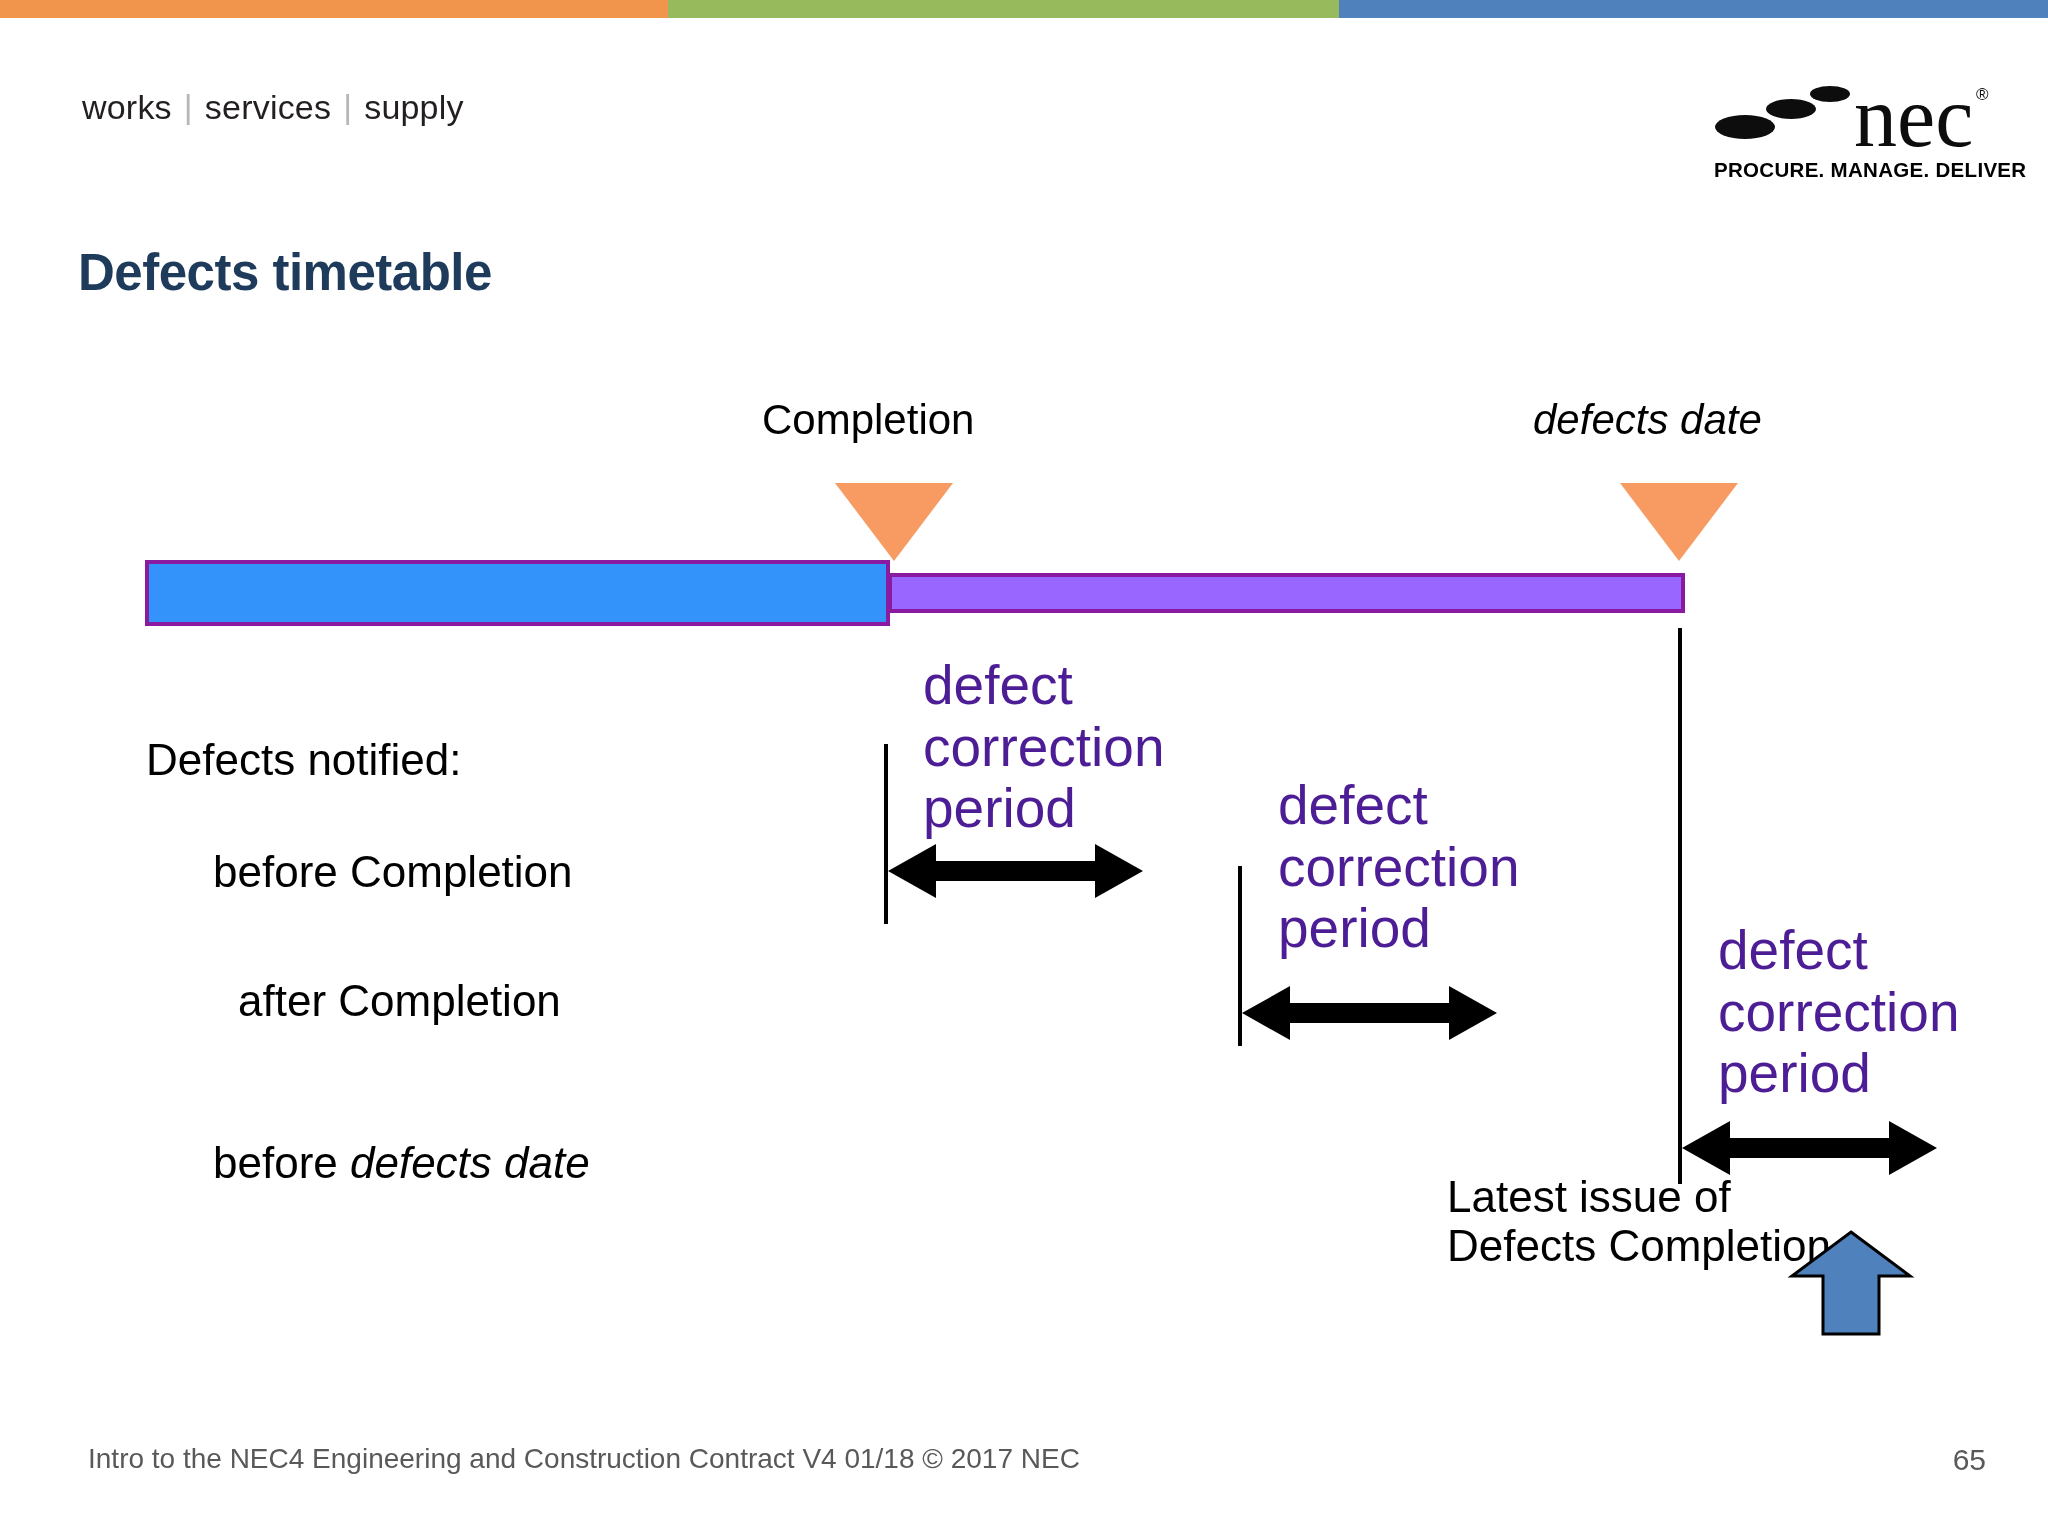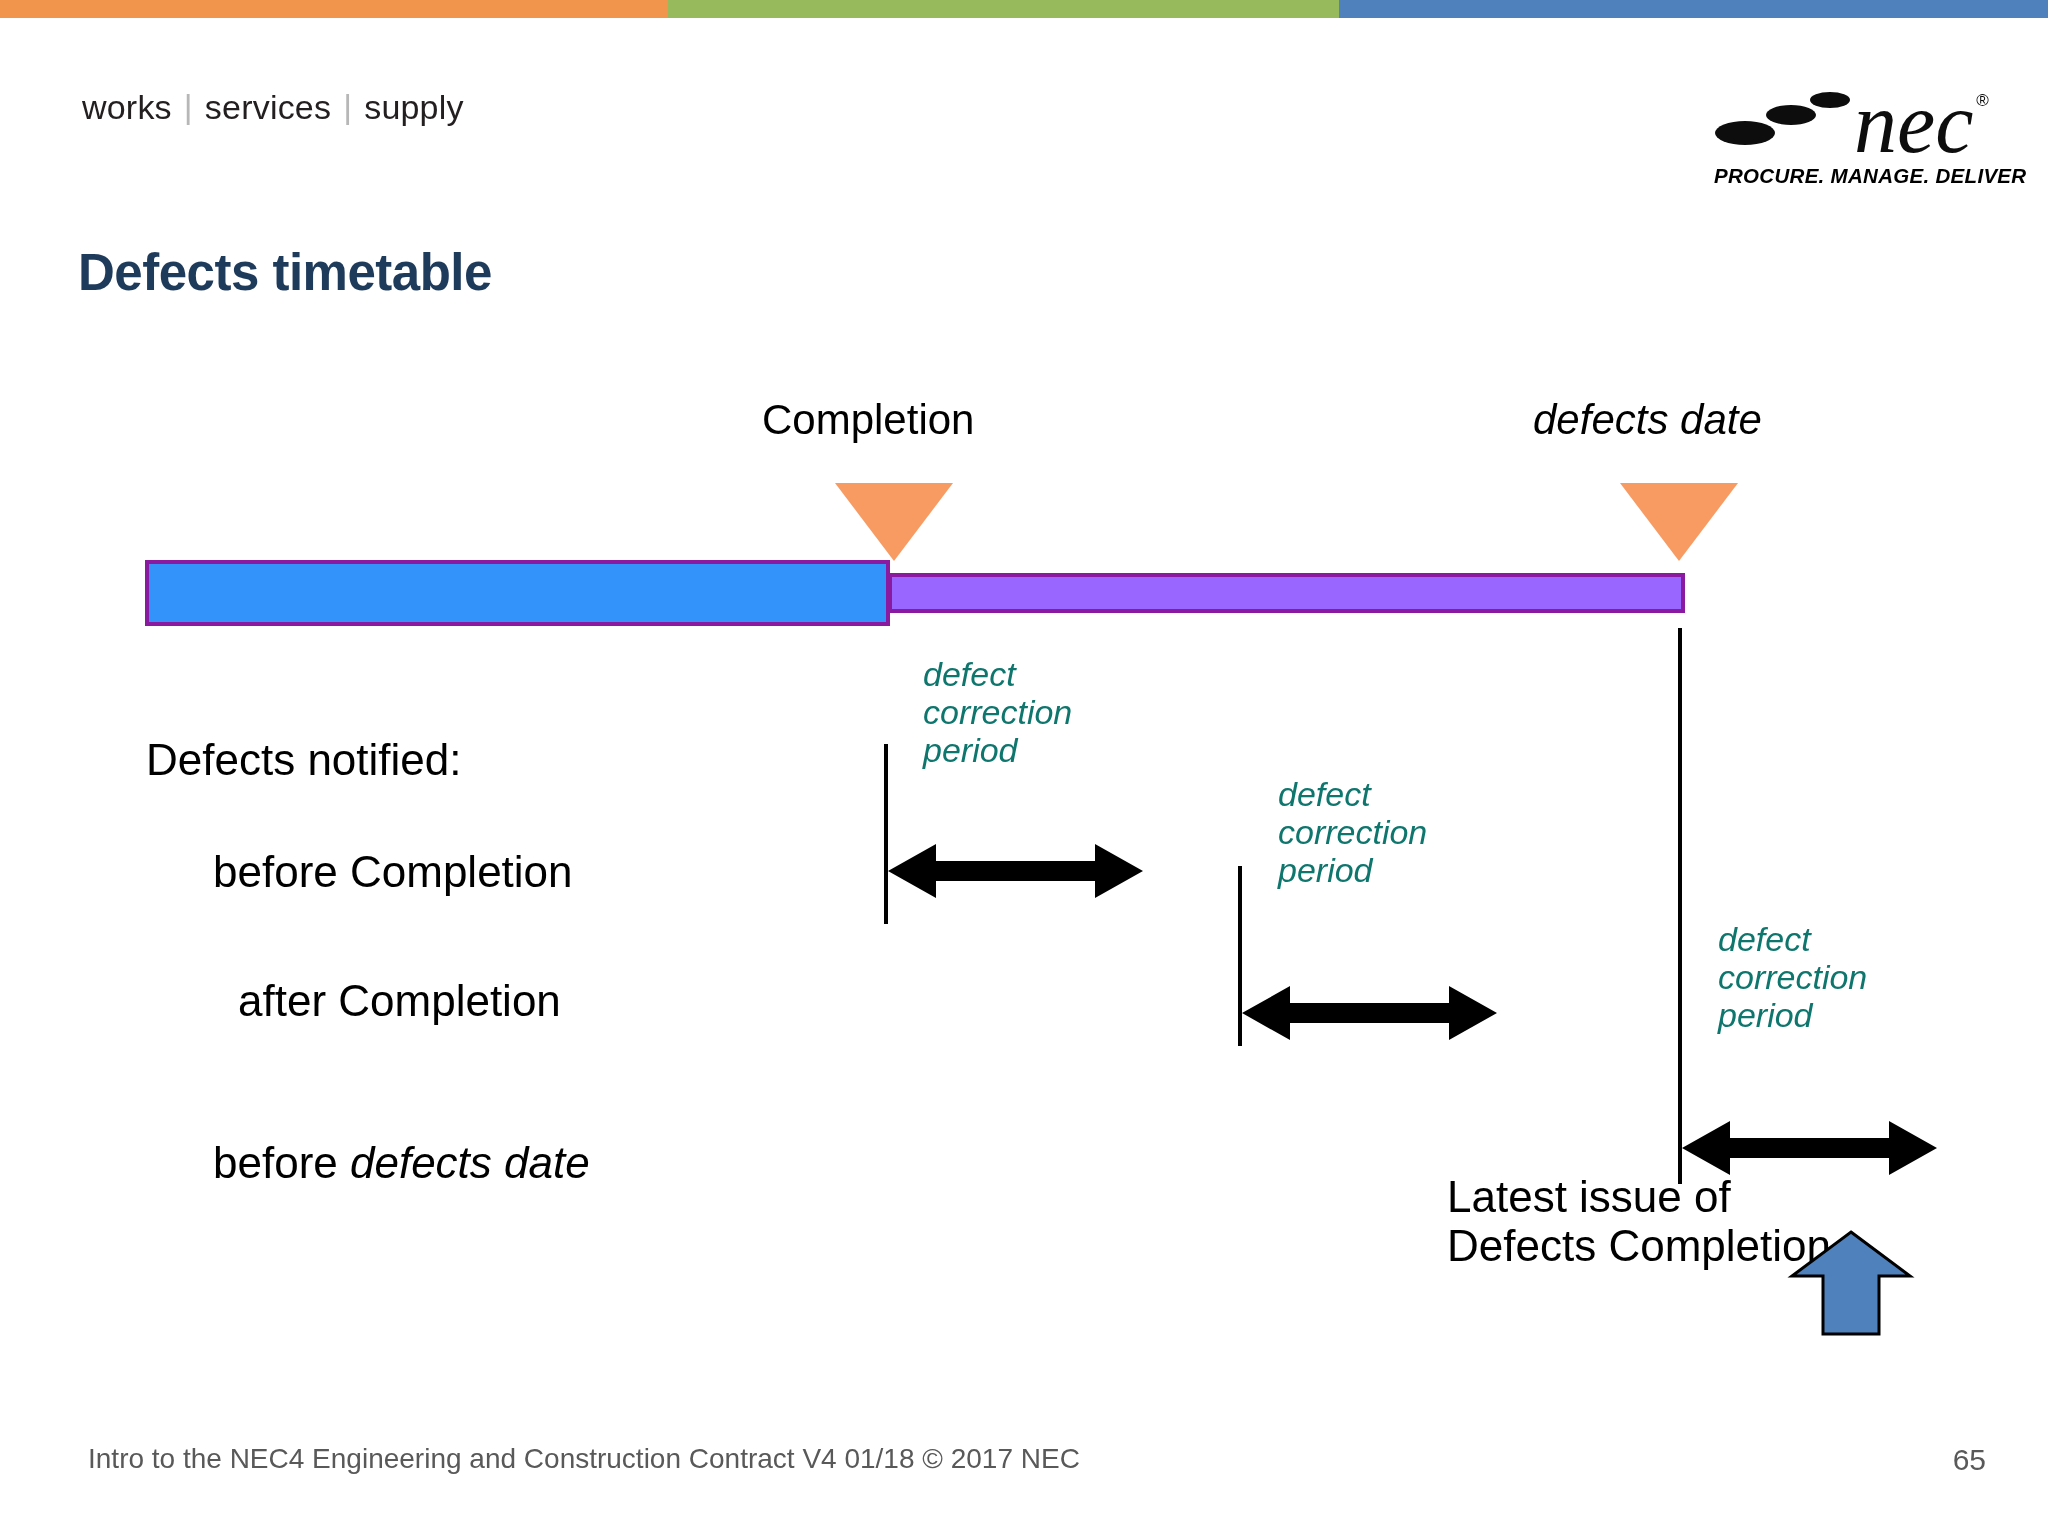--- a/index.html
+++ b/index.html
@@ -42,22 +42,22 @@
     color: #b7b7b7;
     font-weight: 300;
     padding: 0 12px;
     position: relative;
     top: -1px;
   }
 
   
   #nec-logo {
     position: absolute;
-    right: 44px; top: 80px;
-    width: 290px; height: 110px; font-style: italic;
+    right: 44px; top: 74px;
+    width: 290px; height: 110px;
   }
   #nec-logo-mark {
     position: absolute;
     left: 0; top: 0;
     width: 290px; height: 80px;
   }
   #nec-logo-tagline {
     position: absolute;
     left: 0; top: 84px;
     width: 290px;
@@ -126,24 +126,23 @@
     width: 4px;
     background: #000;
   }
 
   
   .dbl-arrow { position: absolute; }
 
   
   .period-label {
     position: absolute;
-    font-size: 34px;
-    font-style: italic;
+    font-size: 55px;
     line-height: 1.12;
-    color: #0f766e;
+    color: #4c1d95;
     white-space: nowrap;
   }
 
   
   .body-text {
     position: absolute;
     font-size: 44px;
     color: #000;
     white-space: nowrap;
   }

